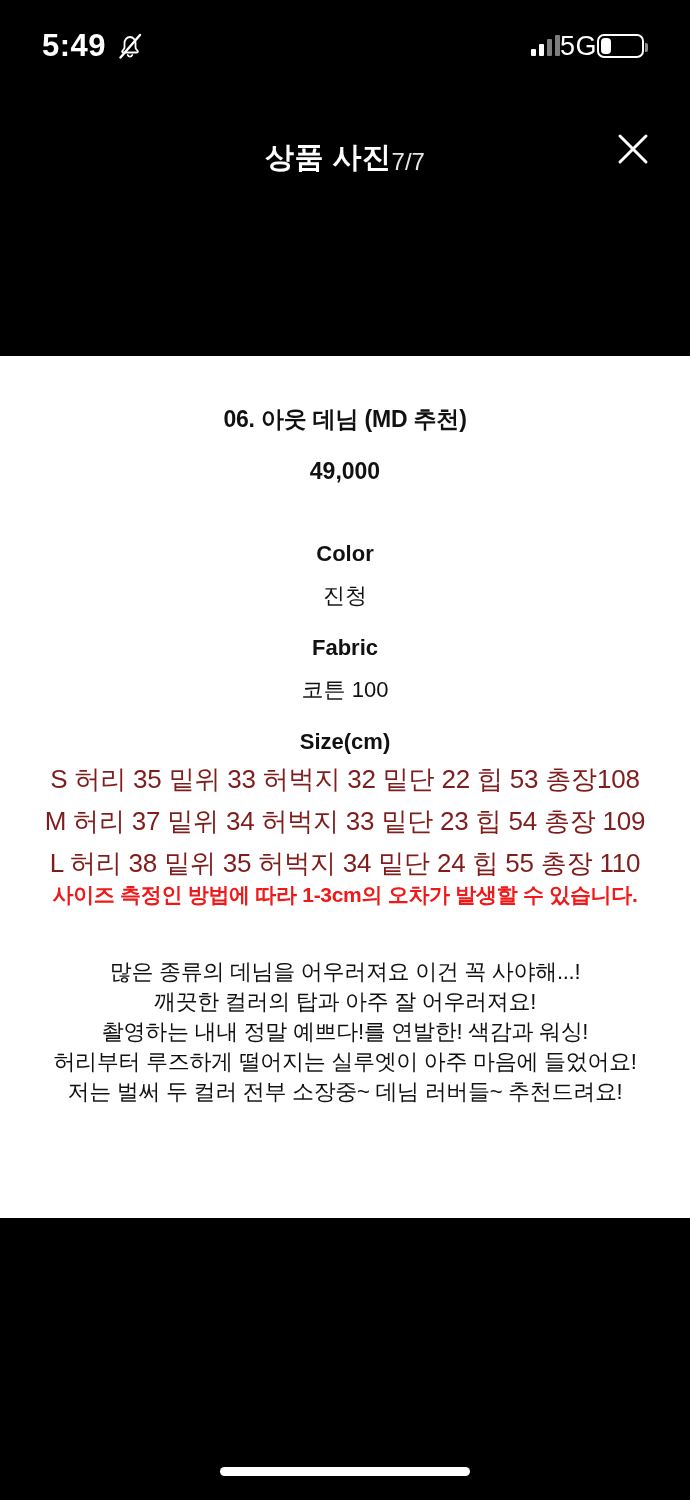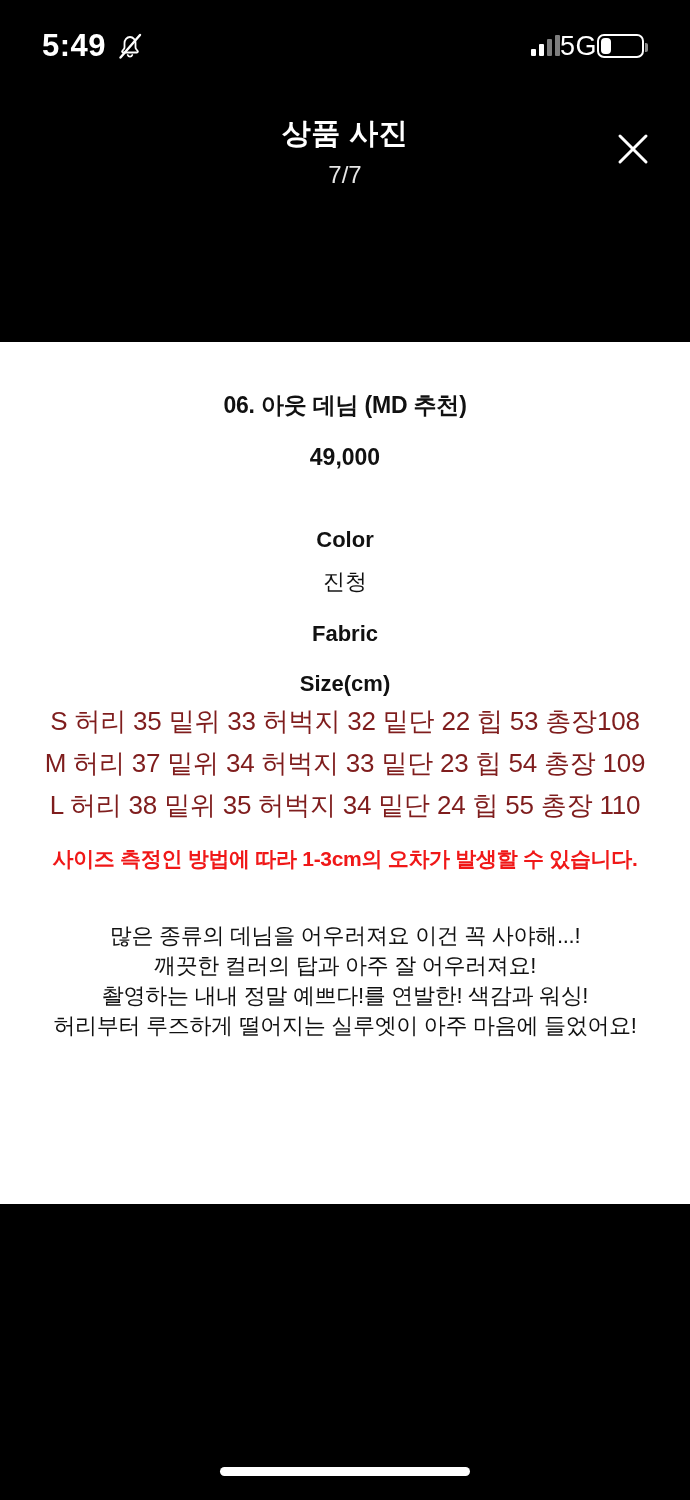--- a/index.html
+++ b/index.html
@@ -93,23 +93,23 @@
     width: 10px;
     background: #fff;
     border-radius: 4px;
   }
 
   
   .viewer-header {
     position: relative;
     height: 110px;
     display: flex;
-    flex-direction: column;
-    align-items: center;
-    justify-content: flex-start;
+    flex-direction: row;
+    align-items: center;
+    justify-content: center;
     padding-top: 22px;
     box-sizing: border-box;
   }
   .viewer-title {
     font-size: 29px;
     font-weight: bold;
     color: #fff;
     letter-spacing: 0.5px;
   }
   .viewer-counter {
@@ -126,21 +126,21 @@
     display: flex;
     align-items: center;
     justify-content: center;
     cursor: pointer;
   }
 
   
   .content-card {
     position: absolute;
     left: 0;
-    top: 342px;
+    top: 356px;
     width: 690px;
     height: 862px;
     background: #ffffff;
     color: #111;
     box-sizing: border-box;
     padding: 0 18px;
     text-align: center;
     overflow: hidden;
   }
   .prod-title {
@@ -174,21 +174,20 @@
   .size-line {
     font-size: 26px;
     color: #7f1d1d;
     margin-top: 7px;
     letter-spacing: -0.2px;
   }
   .size-warning {
     font-size: 21px;
     font-weight: bold;
     color: #f01818;
-    margin-top: 22px;
     letter-spacing: -0.3px;
   }
   .review-block {
     margin-top: 48px;
   }
   .review-line {
     font-size: 22px;
     color: #111;
     letter-spacing: -0.3px;
   }
@@ -246,29 +245,31 @@
 </div>
 
 <div class="content-card">
   <div class="prod-title">06. 아웃 데님 (MD 추천)</div>
   <div class="prod-price">49,000</div>
 
   <div class="spec-block">
     <div class="spec-label">Color</div>
     <div class="spec-value">진청</div>
     <div class="spec-label">Fabric</div>
+    <div class="spec-value">코튼 100</div>
     <div class="spec-label">Size(cm)</div>
     <div class="size-line">S 허리 35 밑위 33 허벅지 32 밑단 22 힙 53 총장108</div>
     <div class="size-line">M 허리 37 밑위 34 허벅지 33 밑단 23 힙 54 총장 109</div>
     <div class="size-line">L 허리 38 밑위 35 허벅지 34 밑단 24 힙 55 총장 110</div>
     <div class="size-warning">사이즈 측정인 방법에 따라 1-3cm의 오차가 발생할 수 있습니다.</div>
   </div>
 
   <div class="review-block">
     <div class="review-line">많은 종류의 데님을 어우러져요 이건 꼭 사야해...!</div>
     <div class="review-line">깨끗한 컬러의 탑과 아주 잘 어우러져요!</div>
     <div class="review-line">촬영하는 내내 정말 예쁘다!를 연발한! 색감과 워싱!</div>
     <div class="review-line">허리부터 루즈하게 떨어지는 실루엣이 아주 마음에 들었어요!</div>
+    <div class="review-line">저는 벌써 두 컬러 전부 소장중~ 데님 러버들~ 추천드려요!</div>
   </div>
 
 </div>
 
 <div class="home-indicator"></div>
 
 </body></html>

